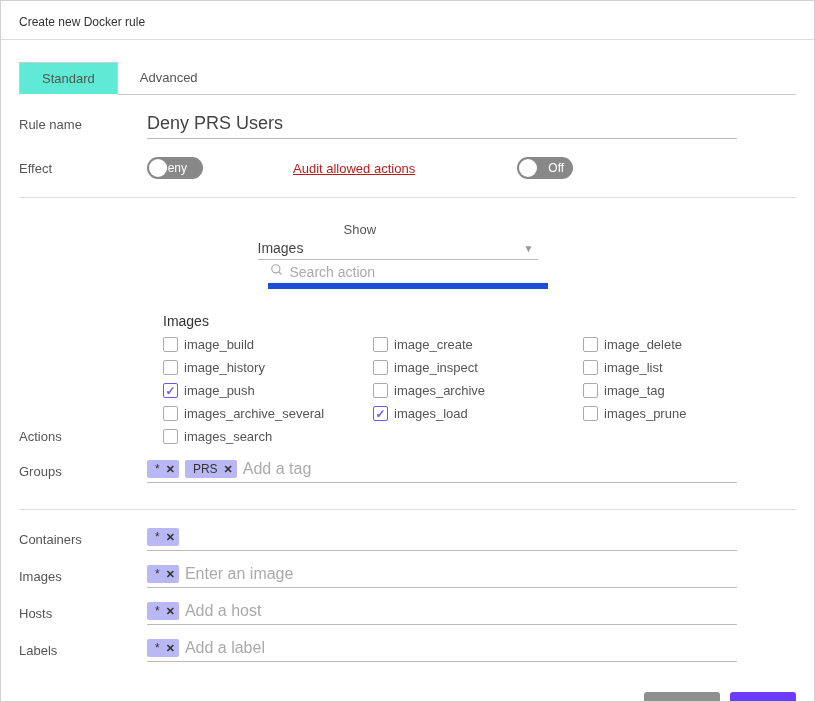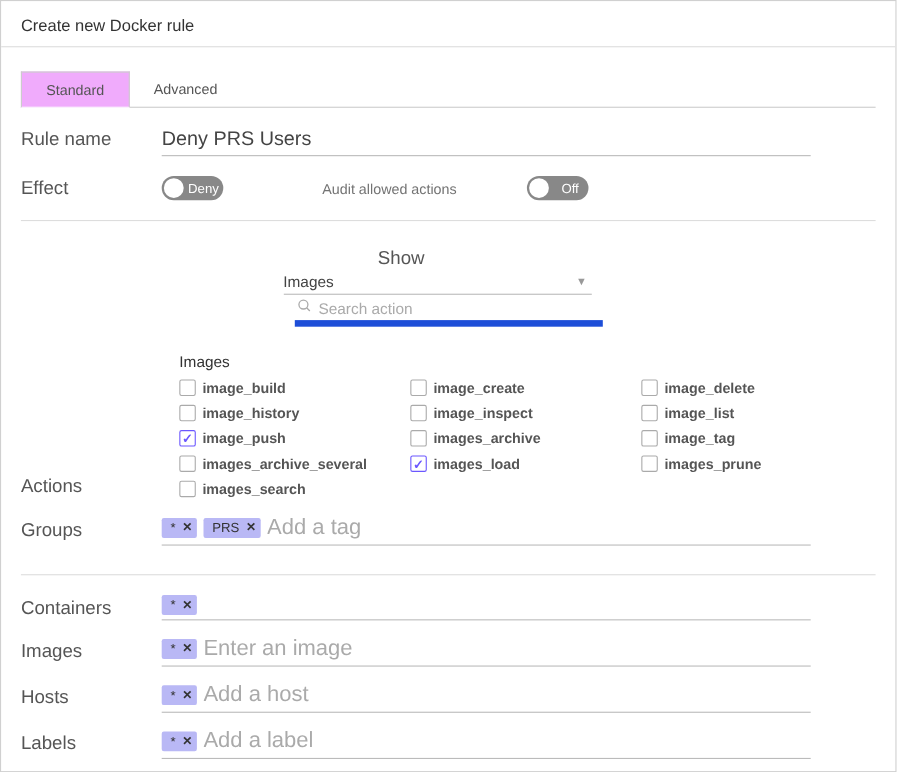--- a/index.html
+++ b/index.html
@@ -11,55 +11,55 @@
     width: 815px;
     height: 702px;
     border: 1px solid #d0d0d0;
     position: relative;
   }
   .header {
     padding: 14px 18px 10px;
     border-bottom: 1px solid #dcdcdc;
   }
   .title {
-    font-size: 15px;
+    font-size: 12px;
     color: #333;
     font-weight: 400;
   }
   .tabs-container {
     padding: 22px 18px 0;
   }
   .tabs {
     display: flex;
     border-bottom: 1px solid #ccc;
   }
   .tab {
     padding: 8px 22px;
     font-size: 13px;
     color: #555;
     cursor: pointer;
   }
   .tab.active {
     border: 1px solid #ccc;
     border-bottom: 1px solid #fff;
     margin-bottom: -1px;
-    background: #f0abfc;
+    background: #5eead4;
   }
   .form {
     padding: 0 18px;
   }
   .row {
     display: flex;
     align-items: center;
     padding: 14px 0 6px;
   }
   .row-label {
     width: 128px;
     color: #555;
-    font-size: 17px;
+    font-size: 13px;
     flex-shrink: 0;
   }
   .rule-name-input {
     flex: 1;
     border: none;
     border-bottom: 1px solid #bbb;
     font-size: 18px;
     padding: 4px 0;
     color: #444;
     outline: none;
@@ -86,27 +86,28 @@
     width: 18px;
     height: 18px;
     background: #fff;
     border-radius: 50%;
   }
   .toggle-text {
     color: #fff;
     font-size: 12px;
     position: absolute;
   }
-  .toggle-deny .toggle-text { right: 4px; }
+  .toggle-deny .toggle-text { right: 16px; }
   .toggle-off .toggle-text { right: 9px; }
   .audit-label {
     margin-left: 90px;
-    margin-right: 64px;
-    color: #737373;
-    font-size: 13px;
+    margin-right: 102px;
+    color: #b91c1c;
+    font-size: 13px;
+    text-decoration: underline;
   }
   .show-row {
     align-items: center;
     padding: 18px 0 6px;
     flex-direction: column;
   }
   .select-wrap {
     width: 280px;
     border-bottom: 1px solid #bbb;
     display: flex;
@@ -169,21 +170,20 @@
     color: #333;
     margin-bottom: 8px;
     margin-left: 16px;
   }
   .actions-grid {
     display: grid;
     grid-template-columns: 210px 210px 210px;
     column-gap: 0;
     row-gap: 8px;
     margin-left: 16px;
-    font-weight: bold;
   }
   .action-item {
     display: flex;
     align-items: center;
     font-size: 13px;
     color: #555;
   }
   .groups-row, .tag-row {
     padding: 8px 0 6px;
     align-items: center;
@@ -208,21 +208,21 @@
     gap: 6px;
   }
   .chip .x {
     font-weight: bold;
     cursor: pointer;
     font-size: 11px;
   }
   .tag-input {
     border: none;
     outline: none;
-    font-size: 20px;
+    font-size: 16px;
     color: #555;
     flex: 1;
   }
   .tag-input::placeholder { color: #aaa; }
   .divider {
     border-top: 1px solid #ddd;
     margin: 20px 0 10px;
   }
   .footer {
     display: flex;

